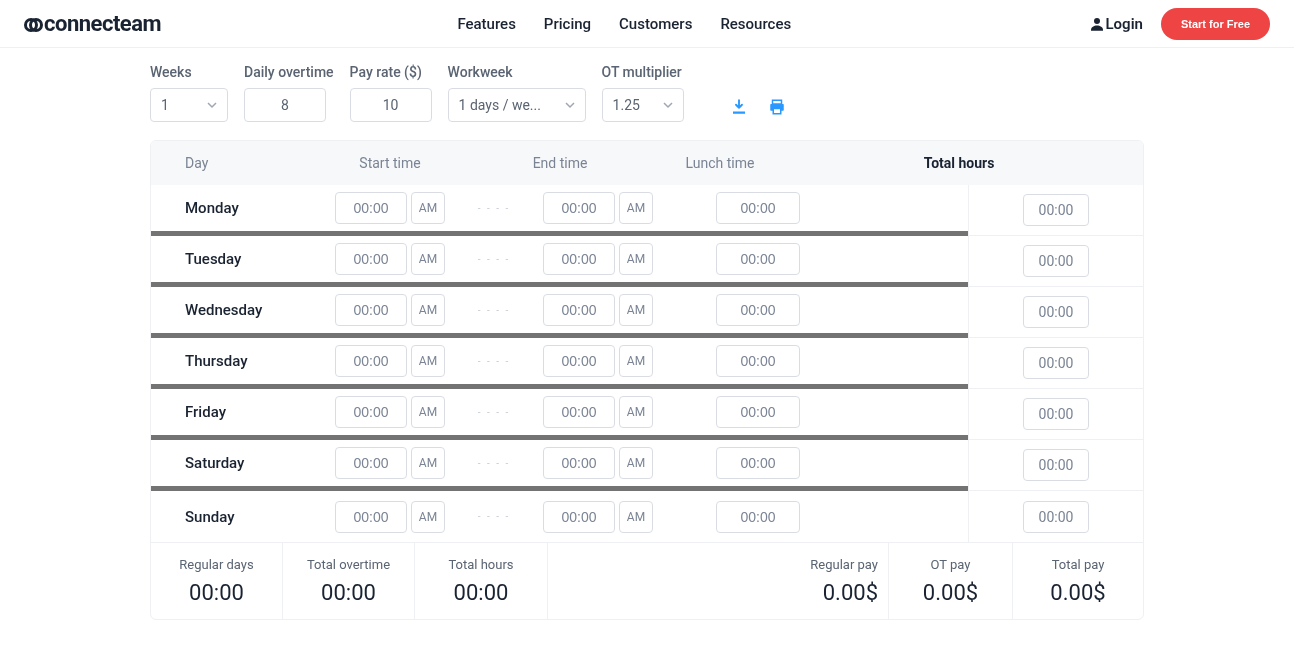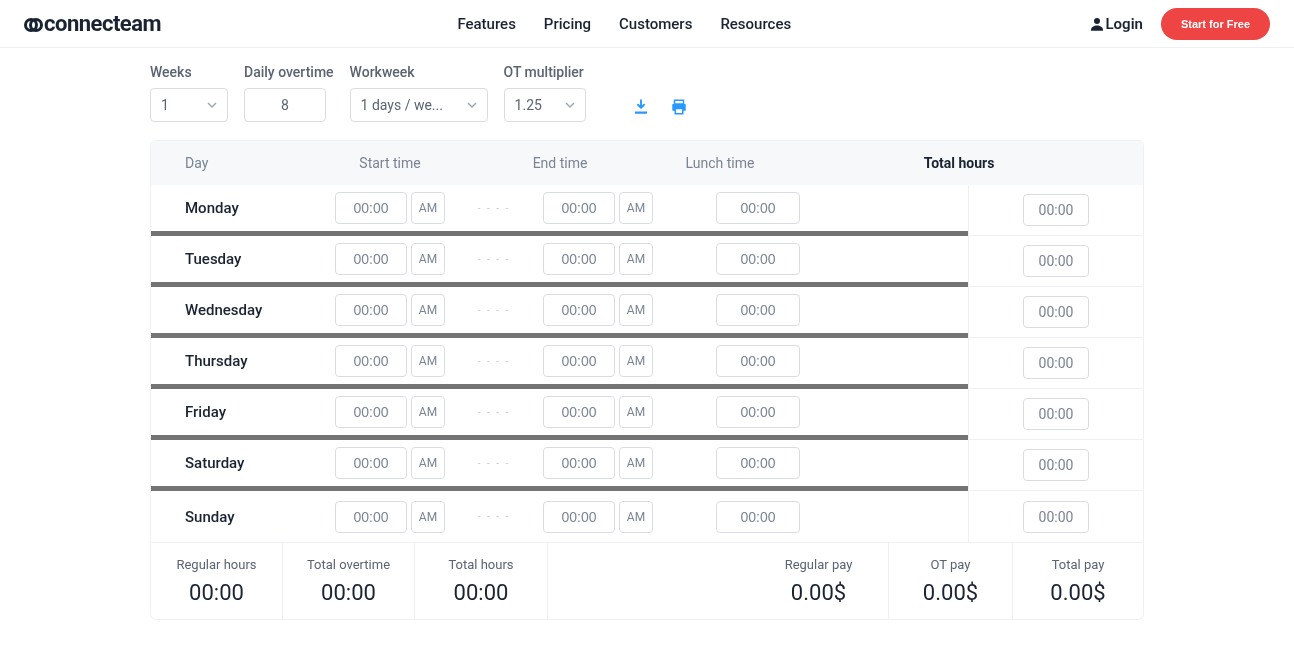--- a/index.html
+++ b/index.html
@@ -56,21 +56,21 @@
     .summary { display: flex; border-top: 1px solid #eef0f3; }
     .summary-group { display: flex; }
     .summary-group.left { border-right: 1px solid #eef0f3; }
     .summary-box { padding: 14px 10px; text-align: center; display:flex; flex-direction:column; gap:8px; align-items:center; justify-content:center; border-right: 1px solid #eef0f3; }
     .summary-box:last-child { border-right: none; }
     .summary-label { font-size: 13px; color: #5a6472; white-space: nowrap; }
     .summary-value { font-size: 22px; color: #1a2332; font-weight: 400; }
     .sb-w1 { width: 132px; }
     .sb-w2 { width: 132px; }
     .sb-w3 { width: 132px; }
-    .sb-w4 { width: 140px; }
+    .sb-w4 { width: 140px; align-items: flex-end; }
     .sb-w5 { width: 124px; }
     .sb-w6 { width: 130px; }
     .spacer { flex:1; }
   </style>
 </head>
 <body>
 
 <div class="header">
   <div class="logo">
     <span class="logo-o"></span><span class="logo-o2"></span><span>connecteam</span>
@@ -103,20 +103,24 @@
         <svg class="chev-down" viewBox="0 0 10 10">
             <path d="M1 3l4 4 4-4" stroke="#a0a7b3" stroke-width="1.5" fill="none"></path>
           </svg>
       </div>
     </div>
     <div class="ctrl">
       <span class="ctrl-label">Daily overtime</span>
       <div class="number-box" style="width:82px">8</div>
     </div>
     <div class="ctrl">
+      <span class="ctrl-label">Pay rate ($)</span>
+      <div class="number-box" style="width:82px">10</div>
+    </div>
+    <div class="ctrl">
       <span class="ctrl-label">Workweek</span>
       <div class="select-box" style="width:138px">
         <span>1 days / we...</span>
         <svg class="chev-down" viewBox="0 0 10 10">
             <path d="M1 3l4 4 4-4" stroke="#a0a7b3" stroke-width="1.5" fill="none"></path>
           </svg>
       </div>
     </div>
     <div class="ctrl">
       <span class="ctrl-label">OT multiplier</span>
@@ -278,21 +282,21 @@
           </div>
           <div class="total-row">
             <div class="total-input">00:00</div>
           </div>
         </div>
     </div>
 
     <div class="summary">
       <div class="summary-group left">
         <div class="summary-box sb-w1">
-          <span class="summary-label">Regular hours</span>
+          <span class="summary-label">Regular days</span>
           <span class="summary-value">00:00</span>
         </div>
         <div class="summary-box sb-w2">
           <span class="summary-label">Total overtime</span>
           <span class="summary-value">00:00</span>
         </div>
         <div class="summary-box sb-w3">
           <span class="summary-label">Total hours</span>
           <span class="summary-value">00:00</span>
         </div>

